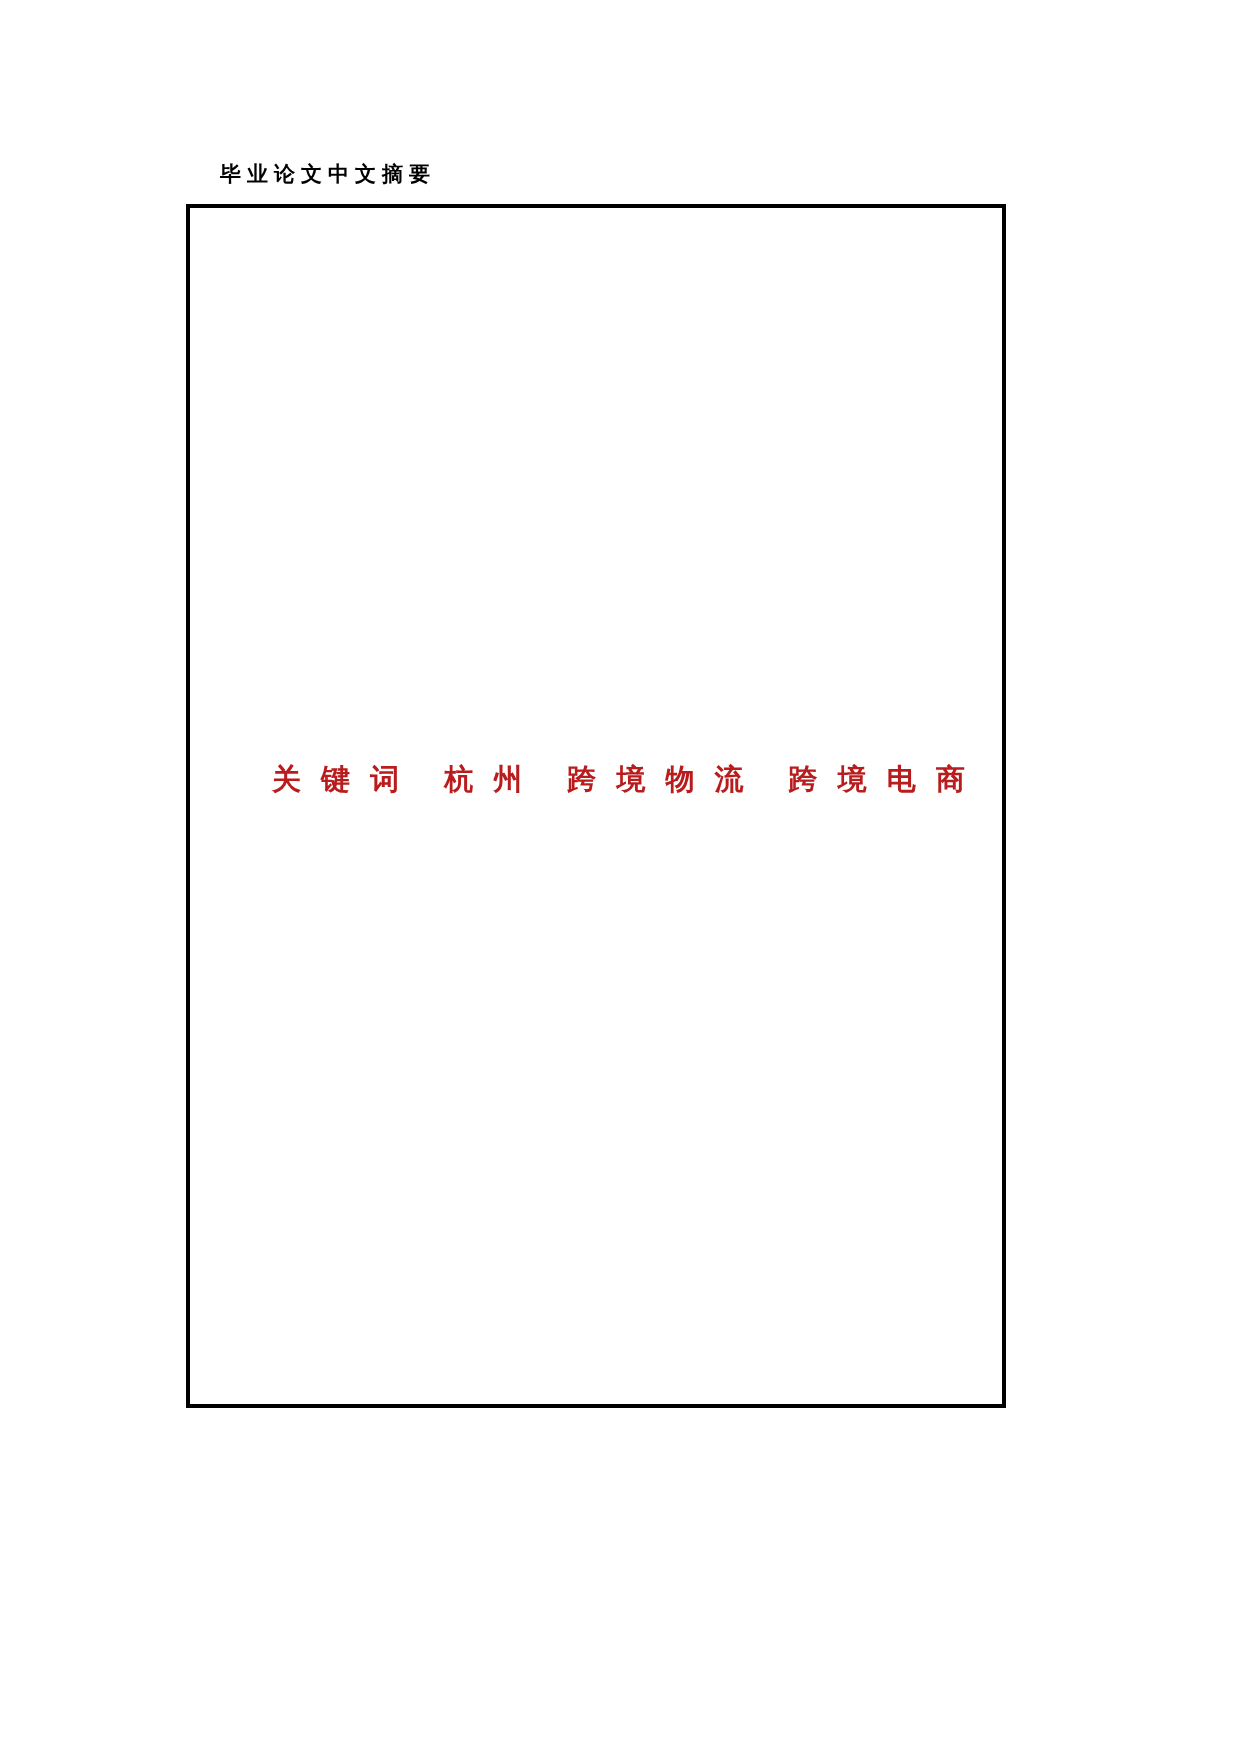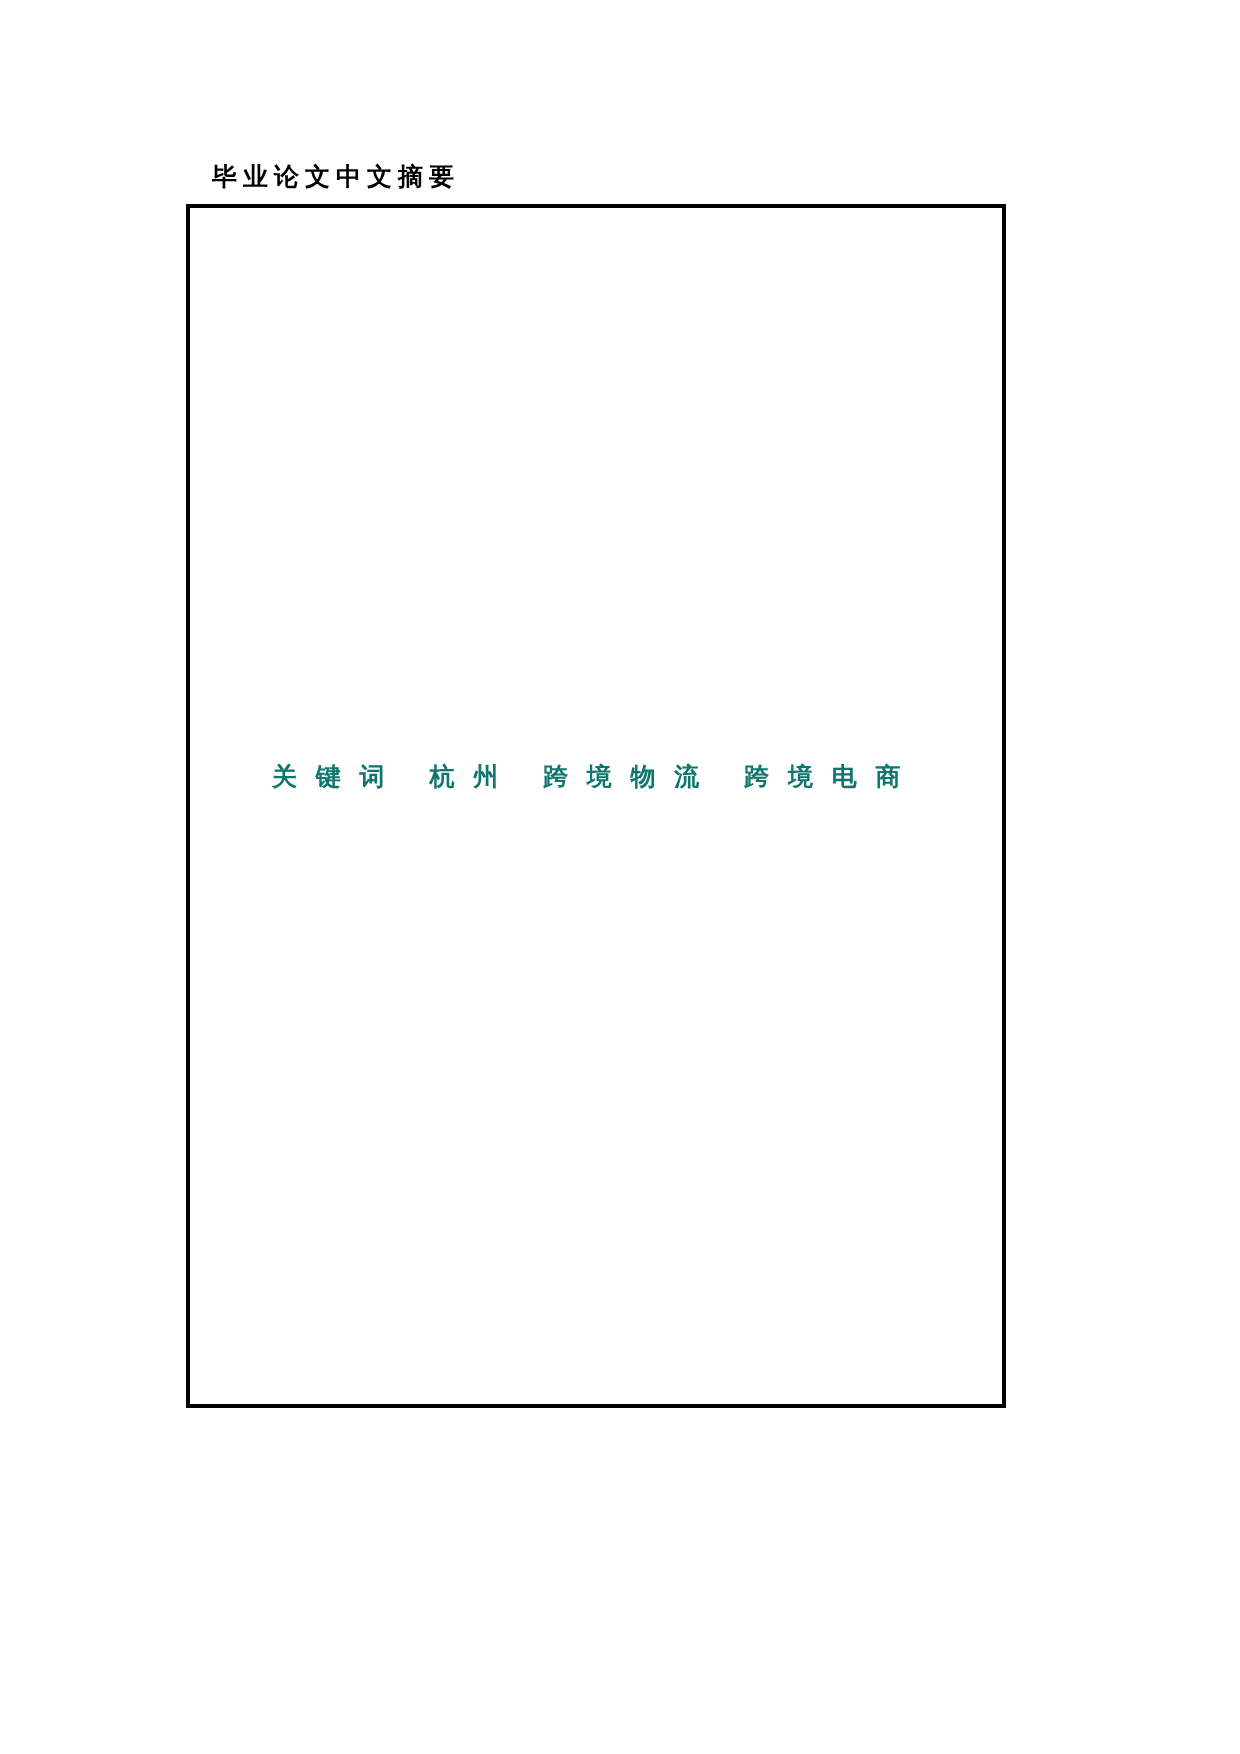--- a/index.html
+++ b/index.html
@@ -18,24 +18,24 @@
 
   .page {
     position: absolute;
     inset: 0;
     background: #ffffff;
   }
 
   
   .header-label {
     position: absolute;
-    left: 212px;
+    left: 220px;
     top: 160px;
     font-family: "DejaVu Sans", "Liberation Sans", sans-serif;
-    font-size: 25px;
+    font-size: 21px;
     font-weight: bold;
     letter-spacing: 6px;
     color: #000000;
     white-space: nowrap;
   }
 
   
   .abstract-frame {
     position: absolute;
     left: 186px;
@@ -74,24 +74,24 @@
     display: inline-block;
     width: 48px;
   }
 
   
   .keywords-line {
     position: absolute;
     left: 26px;
     top: 528px;
     font-family: "DejaVu Sans", "Liberation Sans", sans-serif;
-    font-size: 25px;
+    font-size: 29px;
     font-weight: bold;
     letter-spacing: 5px;
-    color: #0f766e;
+    color: #b91c1c;
     white-space: nowrap;
   }
   .kw-indent { display: inline-block; width: 30px; }
   .kw-gap { display: inline-block; width: 40px; }
 
   .empty-area {
     position: absolute;
     left: 26px;
     top: 600px;
     right: 22px;

